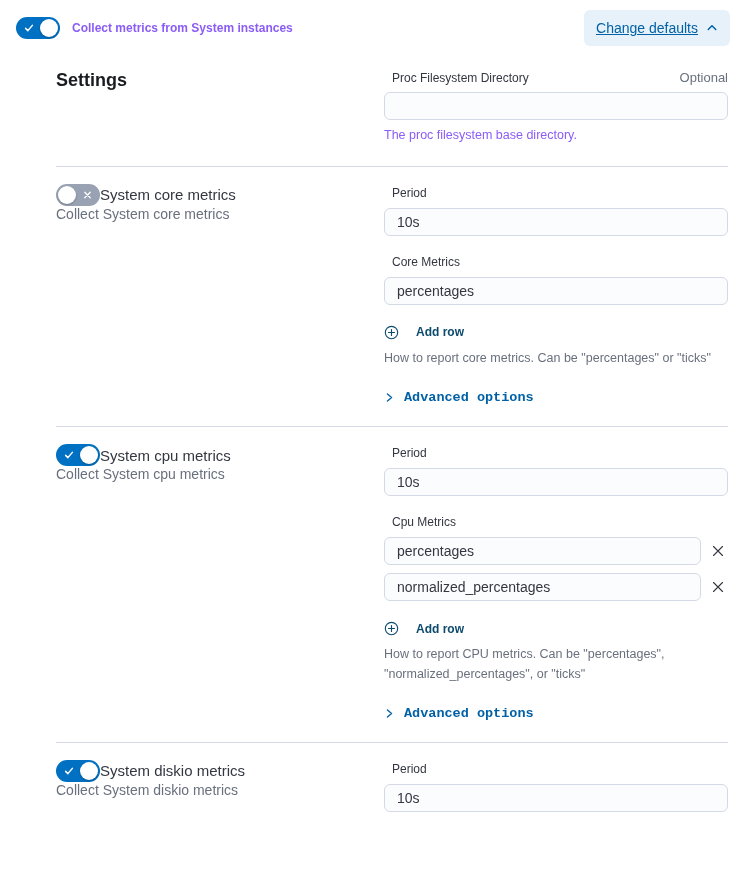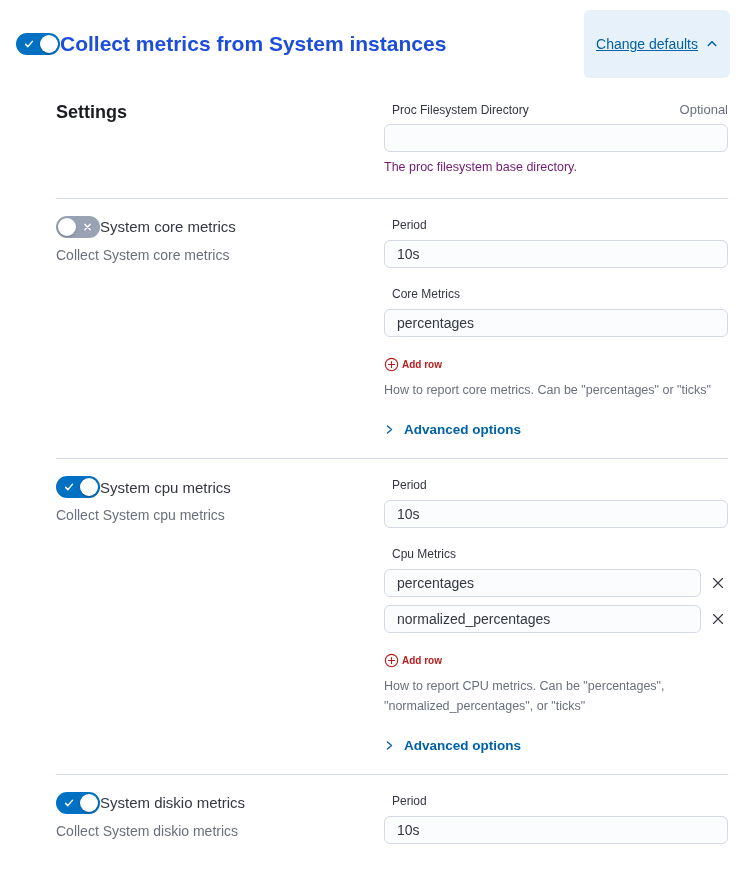--- a/index.html
+++ b/index.html
@@ -4,24 +4,24 @@
 <style>
   * { margin:0; padding:0; box-sizing:border-box; }
   html,body { background:#fff; }
   body {
     width:749px; height:873px; overflow:hidden;
     font-family:"Liberation Sans","DejaVu Sans",sans-serif;
     color:#343741;
   }
   
   .header { display:flex; align-items:center; padding:10px 19px 10px 16px; }
-  .header-title { font-size:21px; font-weight:700; color:#1d4ed8; }
+  .header-title { margin-left:12px; font-size:12px; font-weight:700; color:#8b5cf6; }
   .change-defaults {
     margin-left:auto; display:flex; align-items:center; gap:8px;
-    background:#e6f1fa; border:none; border-radius:6px; padding:26px 12px;
+    background:#e6f1fa; border:none; border-radius:6px; padding:10px 12px;
     color:#0061a6; font-size:14px; font-family:inherit; cursor:pointer;
   }
   .change-defaults .lbl { text-decoration:underline; font-weight:500; }
   
   .switch { position:relative; display:inline-block; width:44px; height:22px;
             border-radius:11px; flex:none; cursor:pointer; }
   .switch.on  { background:#0071c2; }
   .switch.off { background:#98a2b3; }
   .switch .knob { position:absolute; top:2px; width:18px; height:18px;
                   background:#fff; border-radius:50%;
@@ -34,44 +34,44 @@
   
   .content { padding:0 21px 0 56px; }
   .section { display:grid; grid-template-columns:328px 1fr; }
   .col-left { padding-right:24px; }
   .divider { border:none; border-top:1px solid #d3dae6; margin:21px 0 16px; }
   .settings-block { margin-top:14px; }
   .settings-h { font-size:18px; font-weight:700; color:#1a1c21; margin-bottom:12px; }
   .settings-desc { font-size:14px; line-height:1.55; color:#69707d; }
   .switch-row { display:flex; align-items:center; margin-top:1px; }
   .switch-label { font-size:15px; color:#343741; }
-  .switch-sub { margin-top:9px; font-size:14px; color:#69707d; }
+  .switch-sub { font-size:14px; color:#69707d; }
   
   .fgroup + .fgroup { margin-top:16px; }
   .label-row { display:flex; align-items:baseline; justify-content:space-between; }
   .field-label { font-size:12px; font-weight:400; color:#343741;padding-left:8px; }
   .optional { font-size:13px; color:#69707d; font-weight:400; }
   .text-input {
     display:block; width:100%; height:28px; margin-top:7px; padding:0 12px;
     font-size:14px; font-family:inherit; color:#343741;
     background:#fbfcfd; border:1px solid #d3dae6; border-radius:6px; outline:none;
   }
-  .help-text { margin-top:6px; font-size:12.5px; color:#701a75; line-height:1.5; }
+  .help-text { margin-top:6px; font-size:12.5px; color:#8b5cf6; line-height:1.5; }
   .metric-row { display:flex; align-items:center; margin-top:7px; }
   .metric-row + .metric-row { margin-top:8px; }
   .metric-row .text-input { flex:1; margin-top:0; }
   .remove-btn { background:none; border:none; padding:0; margin-left:9px; width:18px;
                 height:18px; cursor:pointer; line-height:0; flex:none; }
-  .add-row { display:flex; align-items:center; gap:3px; margin-top:20px;
+  .add-row { display:flex; align-items:center; gap:17px; margin-top:20px;
              background:none; border:none; padding:0; cursor:pointer;
-             color:#b91c1c; font-size:10px; font-weight:600; font-family:inherit; }
+             color:#0c4a6e; font-size:12px; font-weight:600; font-family:inherit; }
   .add-help { margin-top:9px; font-size:12.5px; color:#69707d; line-height:1.55; }
   .advanced { display:flex; align-items:center; gap:9px; margin-top:22px;
               background:none; border:none; padding:0; cursor:pointer;
-              color:#0061a6; font-size:13.5px; font-weight:600; font-family:Liberation Sans, sans-serif; }
+              color:#0061a6; font-size:13.5px; font-weight:600; font-family:Liberation Mono, monospace; }
   svg { display:block; }
 </style>
 </head>
 <body>
 
 <div class="header">
   <span class="switch on">
     <span class="mark">
       <svg width="12" height="12" viewBox="0 0 16 16">
           <path d="M3.5 8.5l3 3 6-7" stroke="#fff" stroke-width="2" fill="none" stroke-linecap="round" stroke-linejoin="round"></path>

